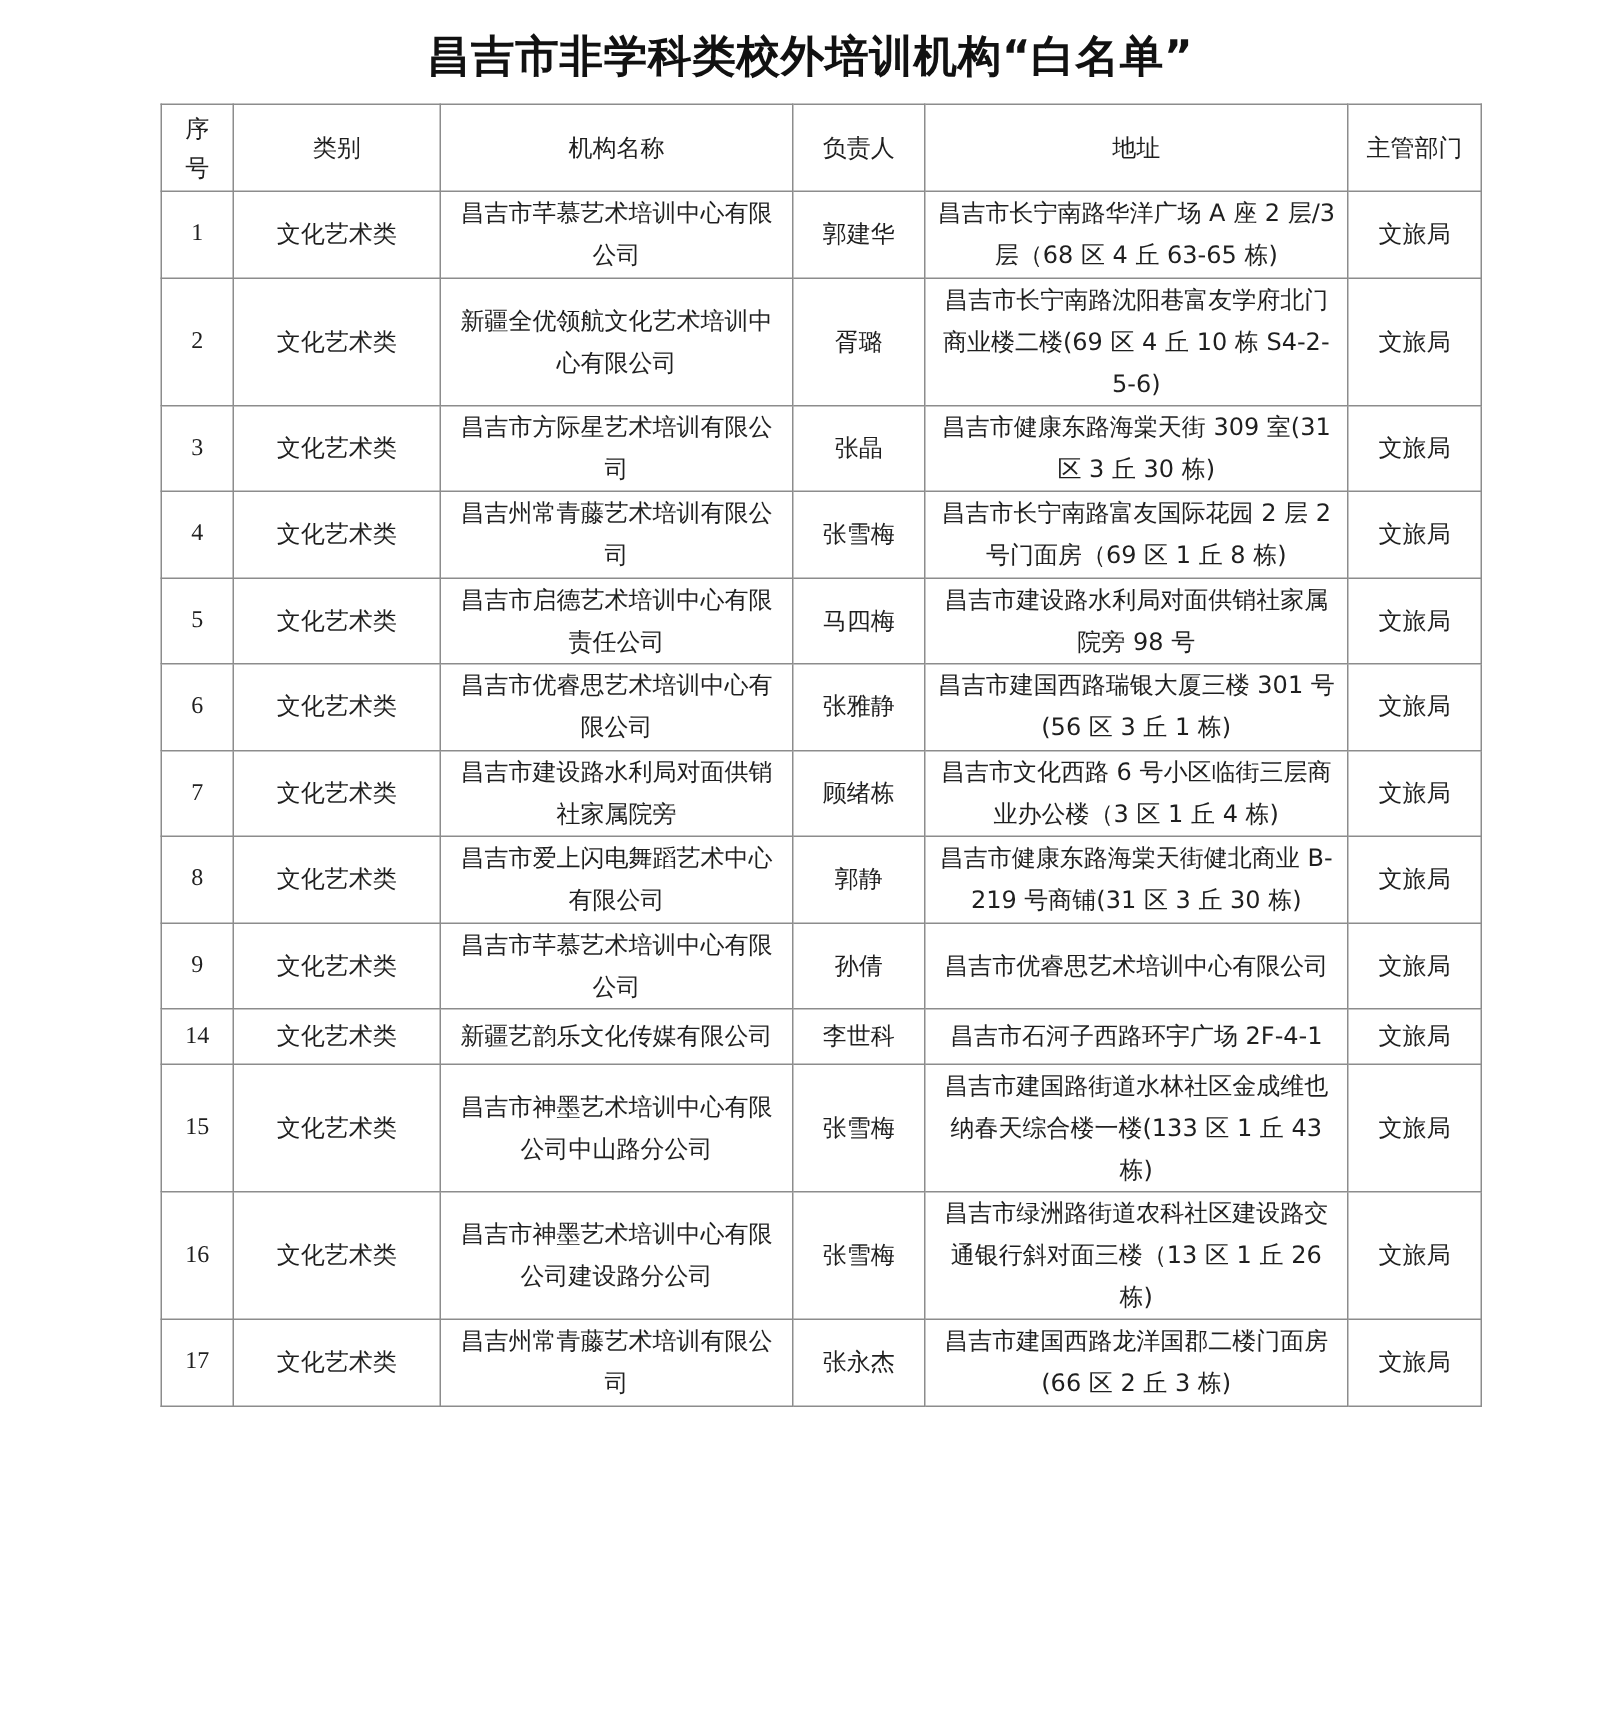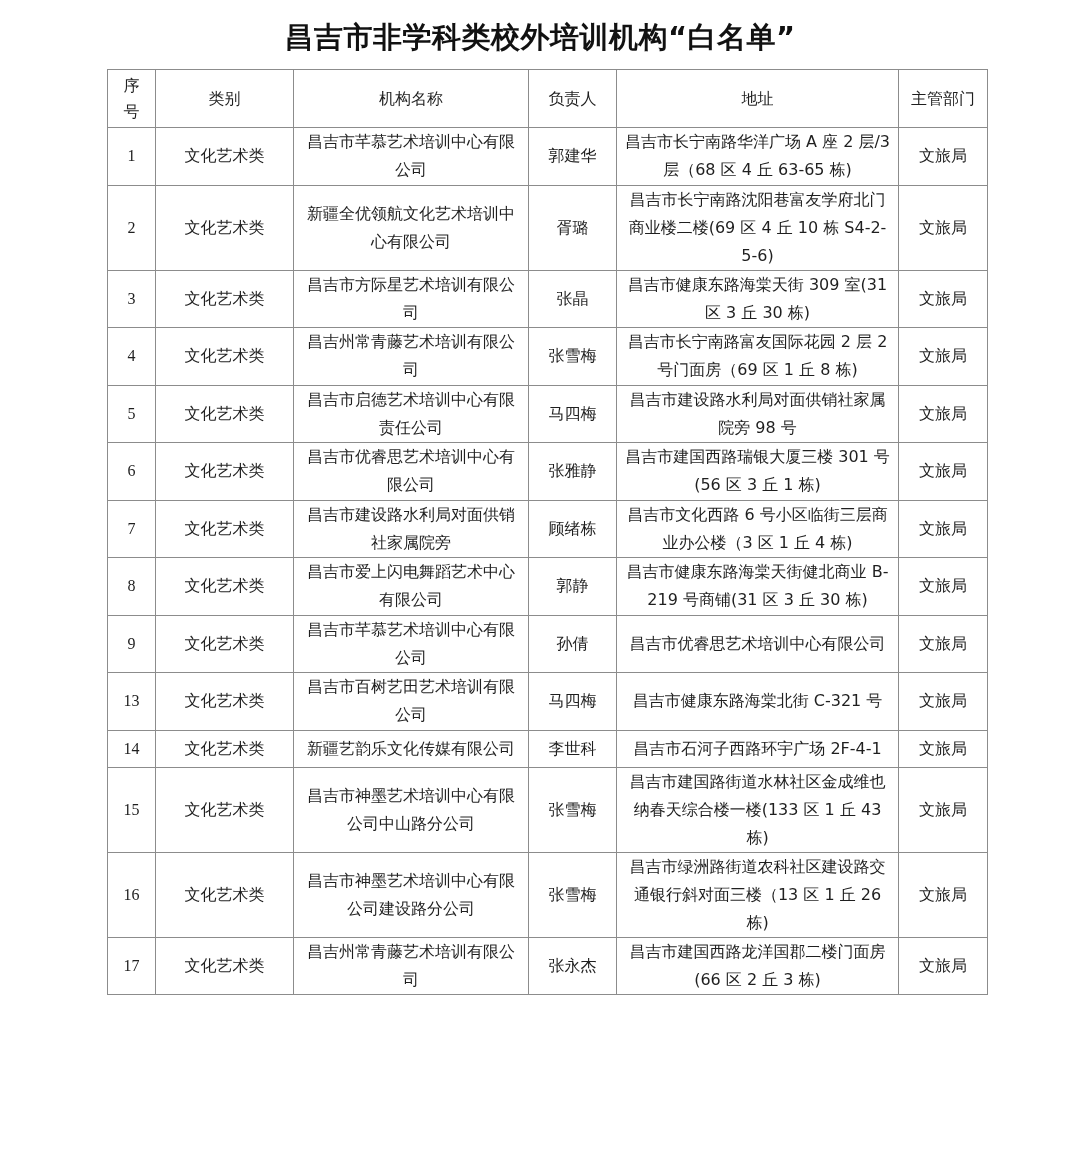--- a/index.html
+++ b/index.html
@@ -133,28 +133,20 @@
       <td>文旅局</td>
     </tr>
     <tr class="r">
       <td class="num">9</td>
       <td>文化艺术类</td>
       <td>昌吉市芊慕艺术培训中心有限公司</td>
       <td>孙倩</td>
       <td>昌吉市优睿思艺术培训中心有限公司</td>
       <td>文旅局</td>
     </tr>
-    <tr class="r">
-      <td class="num">13</td>
-      <td>文化艺术类</td>
-      <td>昌吉市百树艺田艺术培训有限公司</td>
-      <td>马四梅</td>
-      <td>昌吉市健康东路海棠北街 C-321 号</td>
-      <td>文旅局</td>
-    </tr>
     <tr class="r short">
       <td class="num">14</td>
       <td>文化艺术类</td>
       <td>新疆艺韵乐文化传媒有限公司</td>
       <td>李世科</td>
       <td>昌吉市石河子西路环宇广场 2F-4-1</td>
       <td>文旅局</td>
     </tr>
     <tr class="r">
       <td class="num">15</td>

